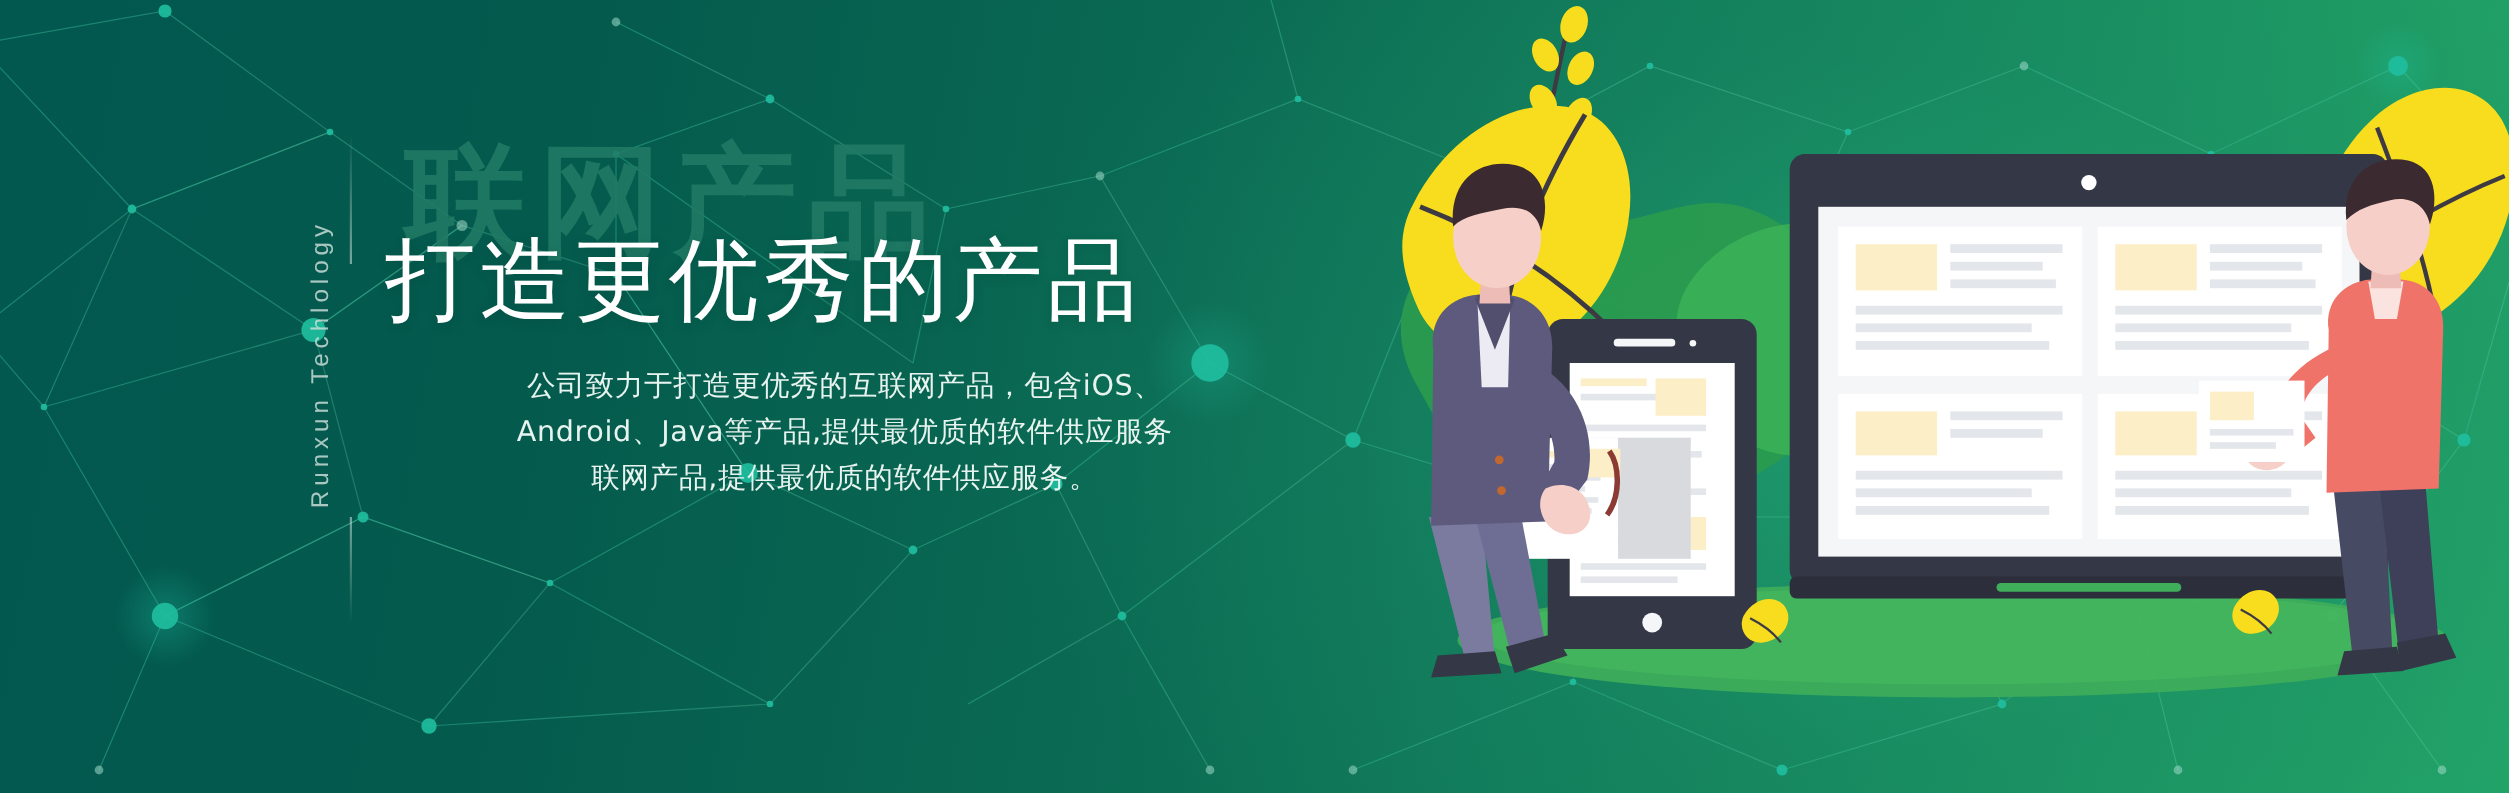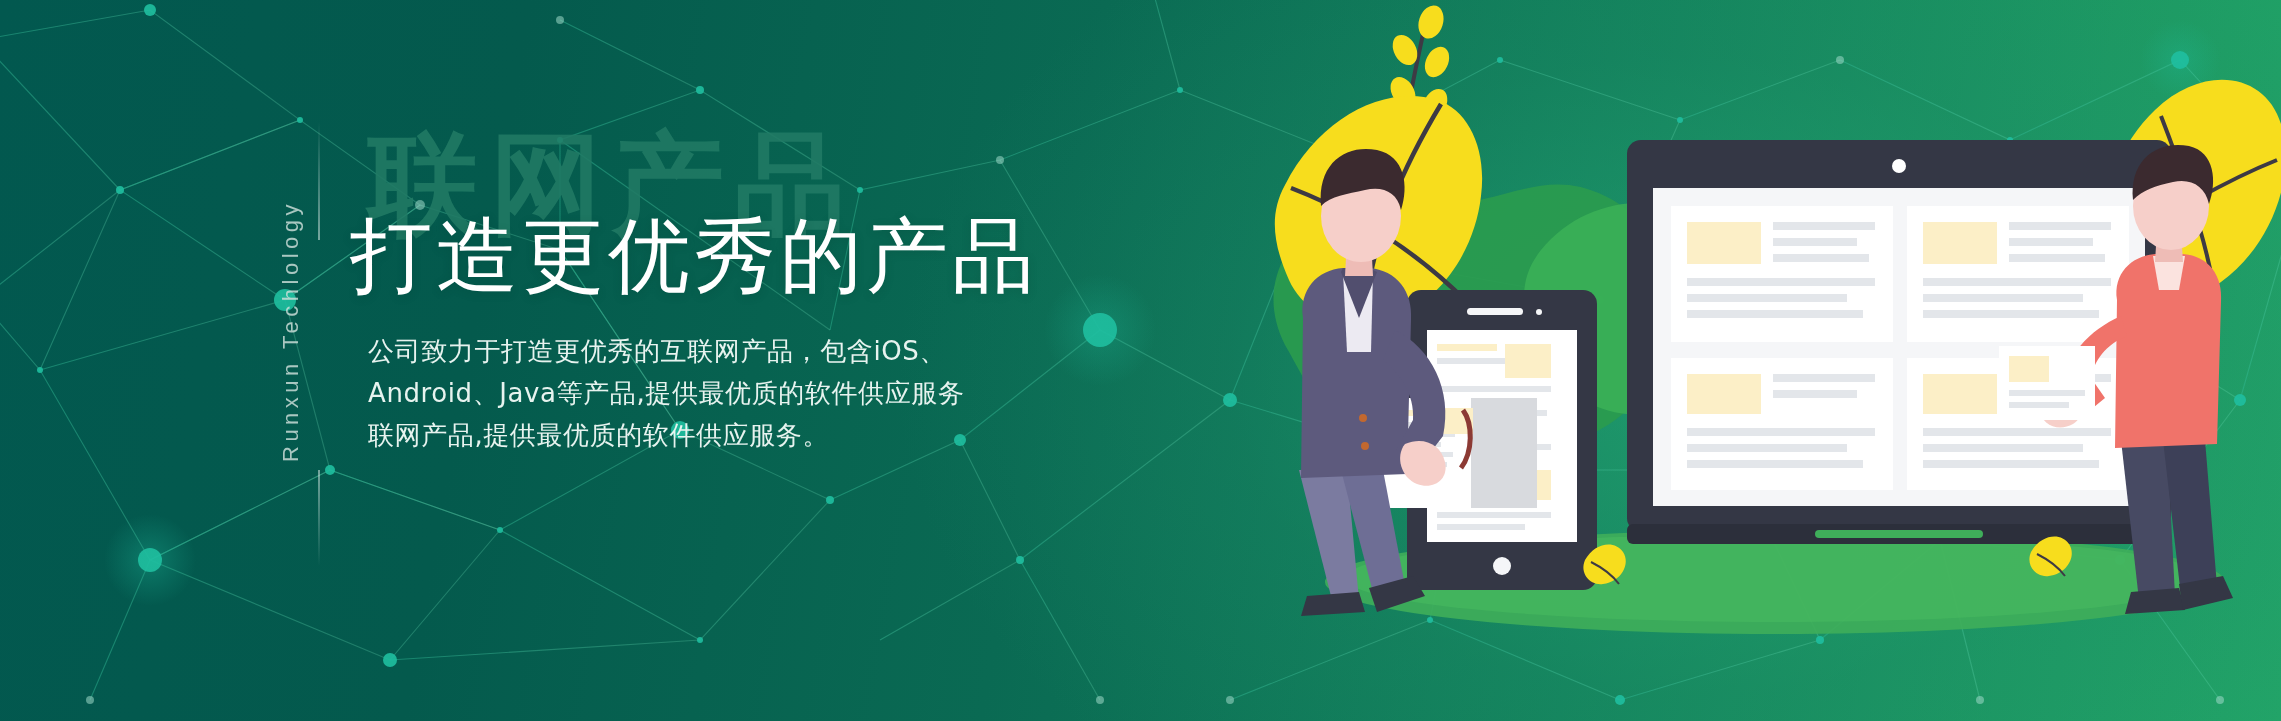--- a/index.html
+++ b/index.html
@@ -45,20 +45,21 @@
     font-size:82px;font-weight:400;letter-spacing:4px;color:#ffffff;
     white-space:nowrap;line-height:1;
     font-family:"DejaVu Sans","Liberation Sans",sans-serif;
     text-shadow:0 2px 10px rgba(0,50,40,.18);
   }
   .para{
     position:absolute;left:368px;top:330px;width:800px;
     font-size:26px;line-height:1.62;color:#e7f3ef;letter-spacing:.6px;
     font-family:"DejaVu Sans","Liberation Sans",sans-serif;
     font-weight:400;
+    text-align:center;
   }
   .para .ln{display:block;white-space:nowrap;}
 
   
   .art{position:absolute;left:1255px;top:0;width:1026px;height:721px;}
   .art svg{display:block;width:100%;height:100%;}
 </style>
 </head>
 <body>
 

